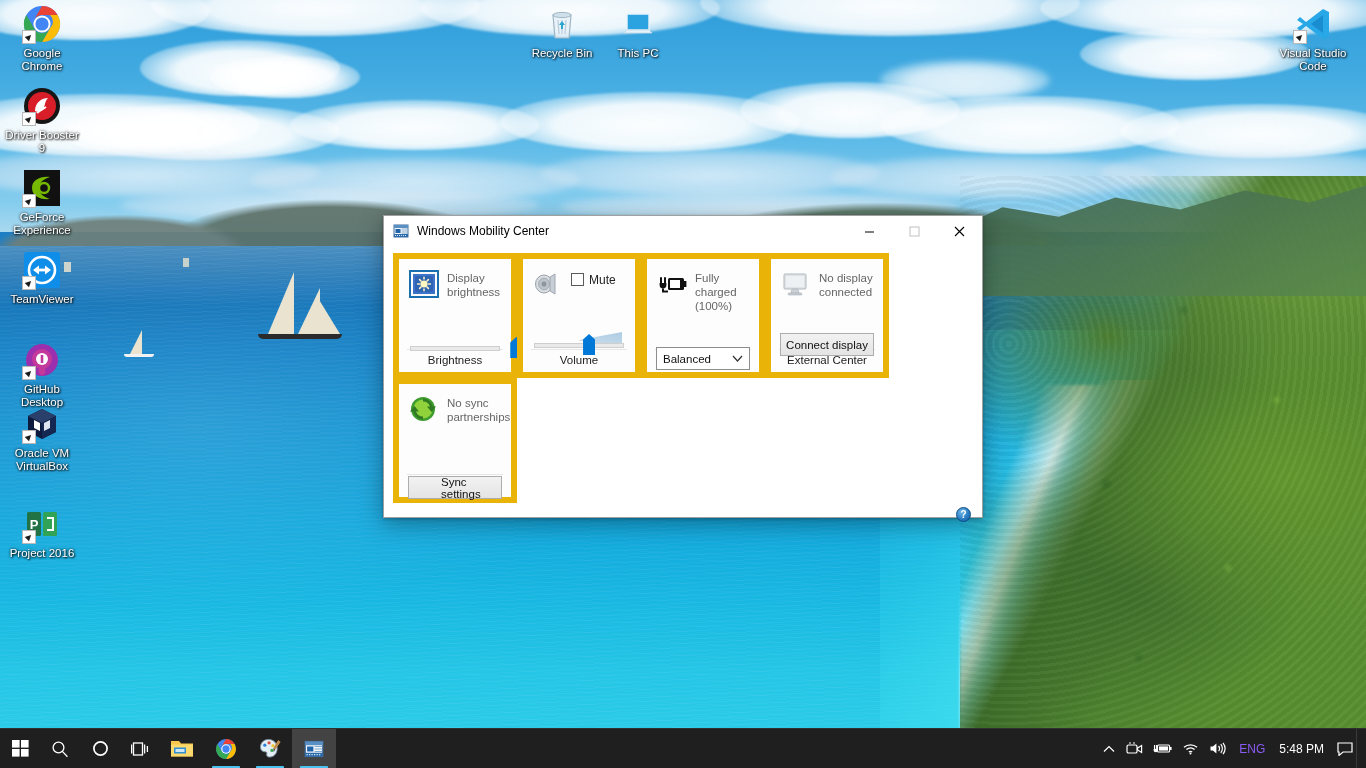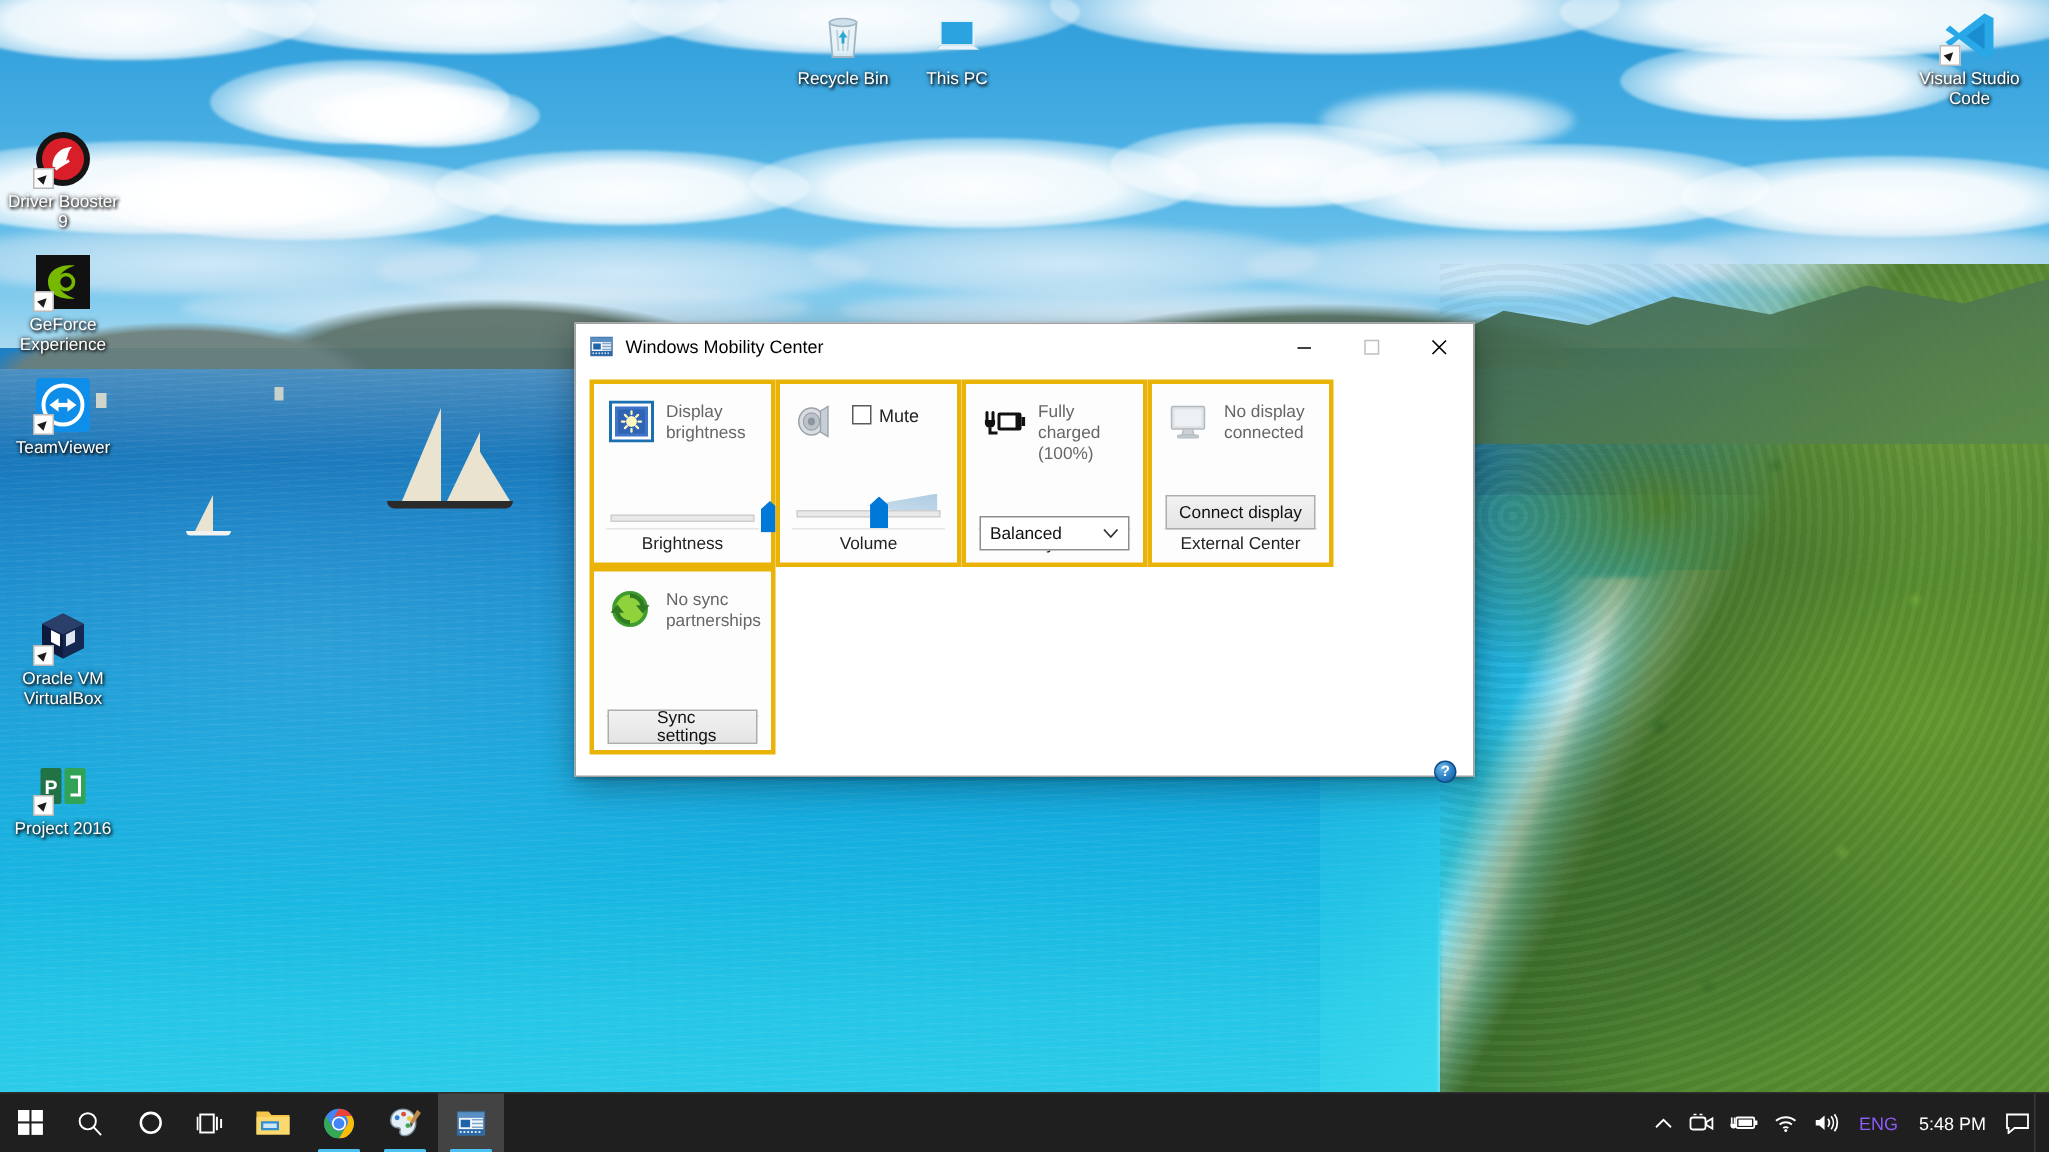--- a/index.html
+++ b/index.html
@@ -192,21 +192,21 @@
   .win-btn {
     width: 45px; height: 30px;
     display: flex; align-items: center; justify-content: center;
     font-size: 11px; color: #000;
   }
   .win-btn.disabled { color: #c6c6c6; }
 
   .tilewrap { padding: 7px 9px 0 9px; flex: 1 1 auto; }
   .tilerow { display: flex; }
   .tile {
-    border: 3px solid #eab308;
+    border: 6px solid #eab308;
     background: #fdfdfd;
     width: 124px;
     height: 125px;
     display: flex; flex-direction: column;
     position: relative;
   }
   .tile-top { display: flex; padding: 11px 10px 0 10px; flex: 0 0 auto; }
   .tile-ic { width: 30px; height: 26px; flex: 0 0 auto; position: relative; }
   .tile-txt {
     font-size: 11.5px; line-height: 14px; color: #666666;
@@ -366,20 +366,34 @@
   </div>
 
   <div class="wp-lagoon"></div>
   <div class="wp-beach"></div>
   <div class="wp-surf"></div>
   <div class="wp-forest"></div>
   <div class="wp-forest-tex"></div>
   <div class="wp-fartrees"></div>
   <div class="wp-leftrock"></div>
 
+  <div class="dicon" style="left:4px; top:4px;">
+    <div class="glyph">
+      <svg viewBox="0 0 40 40" width="40" height="40">
+        <circle cx="20" cy="20" r="18" fill="#4285f4"></circle>
+        <path d="M20 2 A18 18 0 0 1 35.6 11 L20 11 A9 9 0 0 0 12.2 15.5 Z" fill="#ea4335"></path>
+        <path d="M35.6 11 A18 18 0 0 1 20 38 L27.8 24.5 A9 9 0 0 0 28 11 Z" fill="#fbbc05"></path>
+        <path d="M20 38 A18 18 0 0 1 4.4 11 L12.2 24.5 A9 9 0 0 0 27.8 24.5 Z" fill="#34a853"></path>
+        <circle cx="20" cy="20" r="8.6" fill="#fff"></circle>
+          <circle cx="20" cy="20" r="6.6" fill="#4285f4"></circle>
+      </svg>
+      <div class="shortcut-arrow"></div>
+    </div>
+    <div class="lbl">Google Chrome</div>
+  </div>
 
   <div class="dicon" style="left:4px; top:86px;">
     <div class="glyph">
       <svg viewBox="0 0 40 40" width="40" height="40">
         <circle cx="20" cy="20" r="18" fill="#151515"></circle>
         <circle cx="20" cy="20" r="14" fill="#d81e28"></circle>
         <path d="M13 25 C13 16 20 12 26 12 C22 16 24 20 20 24 C17 26 15 26 13 25 Z" fill="#fff"></path>
         <path d="M15 27 C18 24 21 23 24 21" stroke="#fff" stroke-width="2" fill="none"></path>
       </svg>
       <div class="shortcut-arrow"></div>
@@ -406,20 +420,32 @@
         <circle cx="20" cy="20" r="13" fill="none" stroke="#fff" stroke-width="2.6"></circle>
         <path d="M11 20 L17 15.5 L17 24.5 Z" fill="#fff"></path>
         <path d="M29 20 L23 15.5 L23 24.5 Z" fill="#fff"></path>
         <rect x="16" y="18.6" width="8" height="2.8" fill="#fff"></rect>
       </svg>
       <div class="shortcut-arrow"></div>
     </div>
     <div class="lbl">TeamViewer</div>
   </div>
 
+  <div class="dicon" style="left:4px; top:340px;">
+    <div class="glyph">
+      <svg viewBox="0 0 40 40" width="40" height="40">
+        <path d="M20 4 C28.8 4 36 11.2 36 20 C36 28.8 28.8 36 20 36 C11.2 36 4 28.8 4 20 C4 11.2 11.2 4 20 4 Z" fill="#9b2fae"></path>
+        <path d="M20 9 C25.5 9 30 13.5 30 19 C30 23.4 27.2 27 23.3 28.4 L23.3 33 L20 36 L16.7 33 L16.7 28.4 C12.8 27 10 23.4 10 19 C10 13.5 14.5 9 20 9 Z" fill="#c2389b"></path>
+        <circle cx="20" cy="19" r="6" fill="#fff"></circle>
+        <path d="M20 15 L20 23" stroke="#c2389b" stroke-width="2.6"></path>
+      </svg>
+      <div class="shortcut-arrow"></div>
+    </div>
+    <div class="lbl">GitHub Desktop</div>
+  </div>
 
   <div class="dicon" style="left:4px; top:404px;">
     <div class="glyph">
       <svg viewBox="0 0 40 40" width="40" height="40">
         <path d="M20 5 L34 12 L34 28 L20 35 L6 28 L6 12 Z" fill="#0d1b3e"></path>
         <path d="M20 5 L34 12 L20 19 L6 12 Z" fill="#2b3f6b"></path>
         <path d="M20 19 L34 12 L34 28 L20 35 Z" fill="#152852"></path>
         <path d="M12 16 L18 19 L18 27 L12 24 Z" fill="#fff"></path>
         <path d="M22 19 L28 16 L28 24 L22 27 Z" fill="#dfe6f2"></path>
       </svg>

